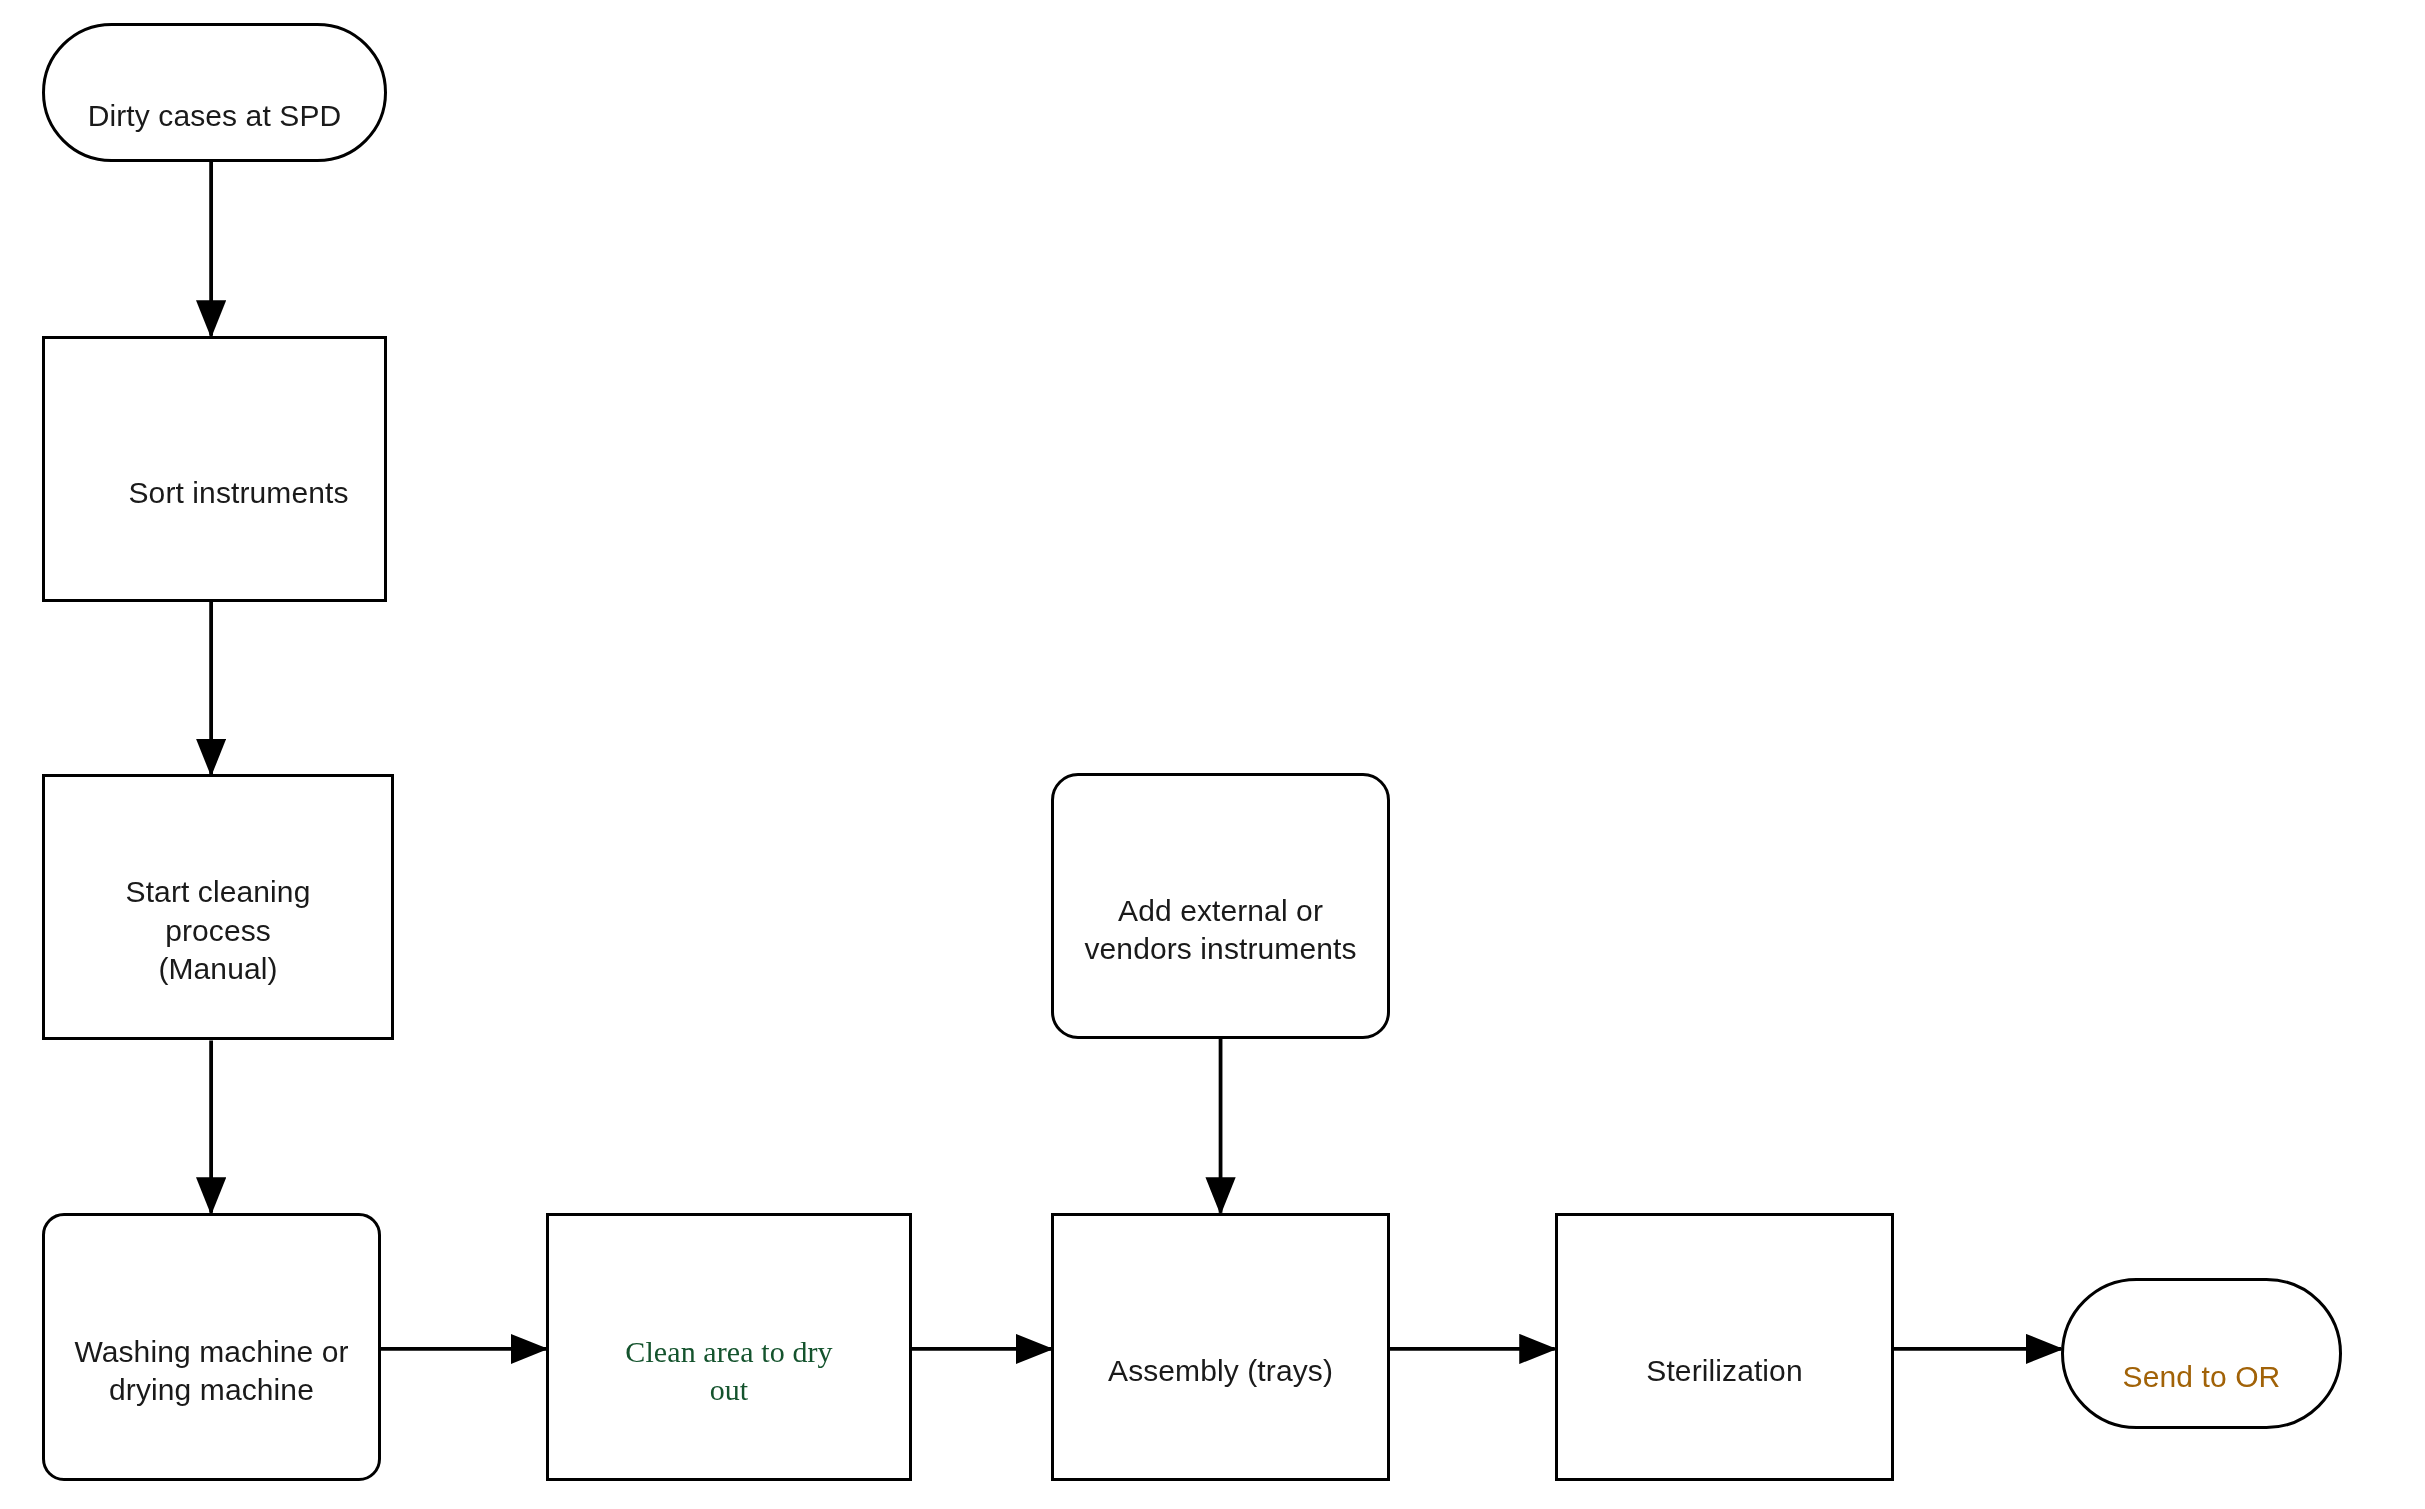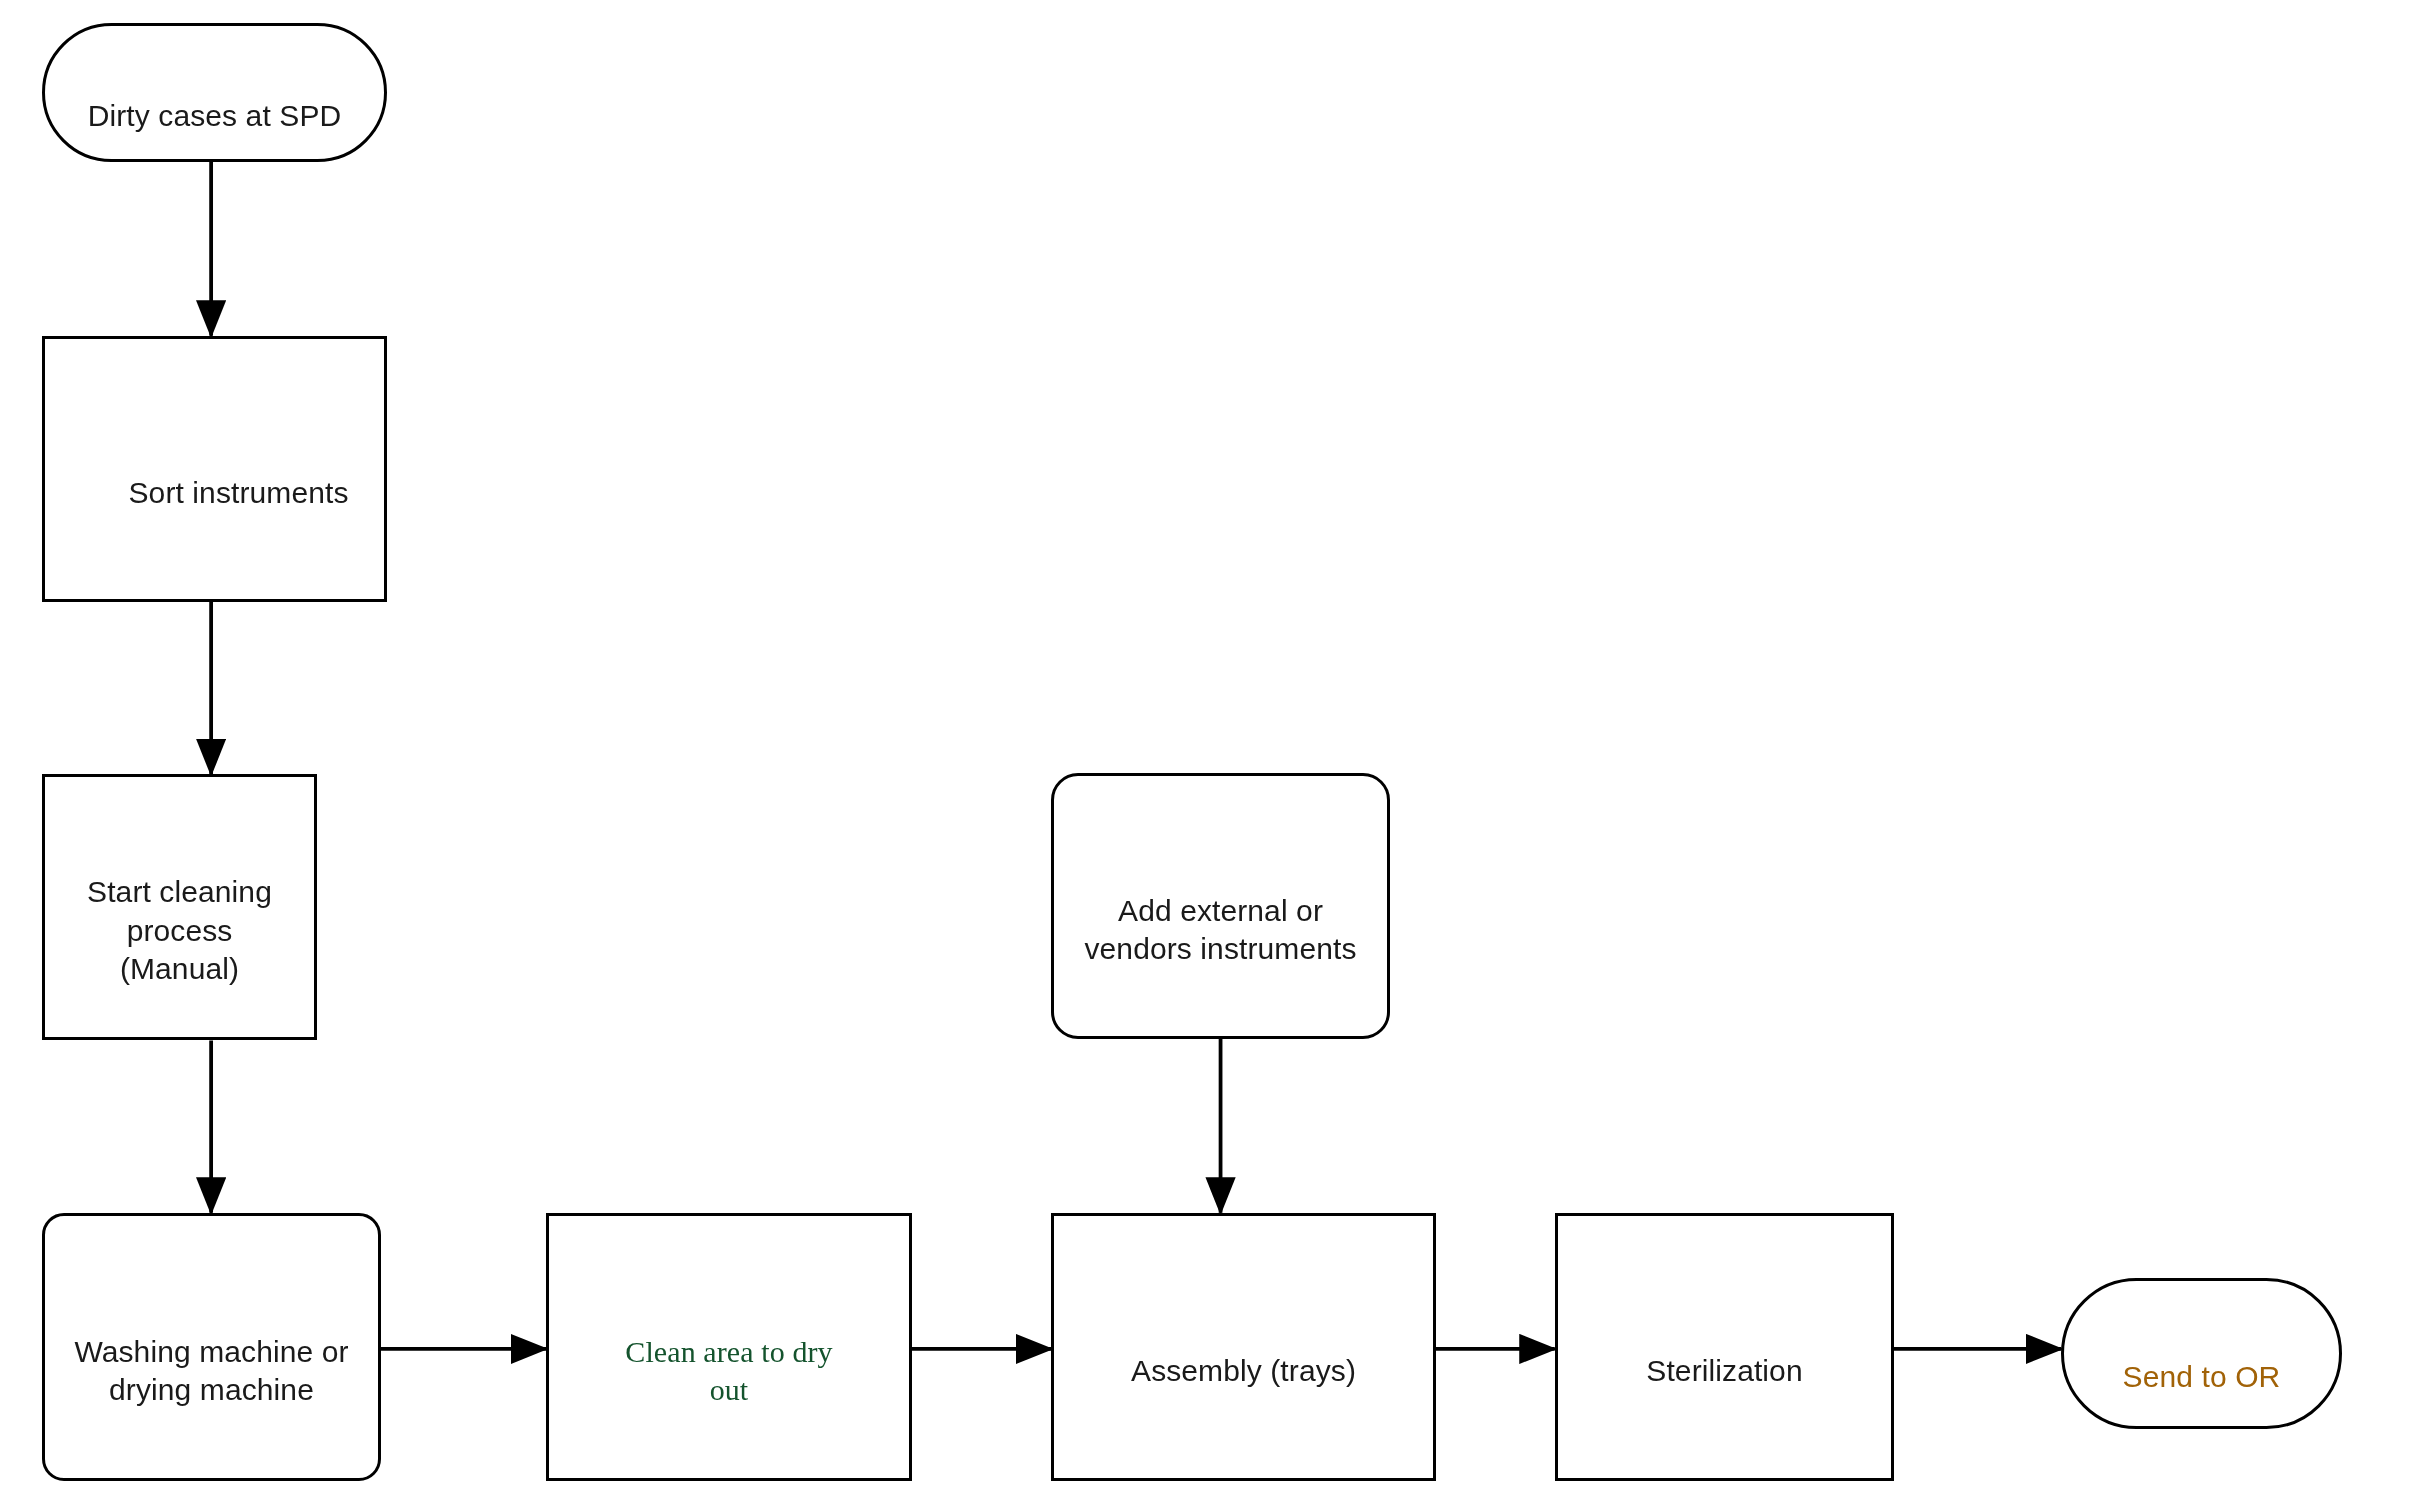--- a/index.html
+++ b/index.html
@@ -71,38 +71,38 @@
       </g>
   </svg>
 
   <div id="node-layer">
       <div class="node terminator" style="left: 42px; top: 23px; width: 345px; height: 139px; border-color: rgb(0, 0, 0); color: rgb(26, 26, 26);">
         <span class="label">Dirty cases at SPD</span>
       </div>
       <div class="node" style="left: 42px; top: 336px; width: 345px; height: 266px; border-color: rgb(0, 0, 0); color: rgb(26, 26, 26); padding-left: 48px;">
         <span class="label">Sort instruments</span>
       </div>
-      <div class="node" style="left: 42px; top: 774px; width: 275px; height: 266px; border-color: rgb(0, 0, 0); color: rgb(26, 26, 26);">
+      <div class="node" style="left: 42px; top: 774px; width: 352px; height: 266px; border-color: rgb(0, 0, 0); color: rgb(26, 26, 26);">
         <span class="label">Start cleaning
 process
 (Manual)</span>
       </div>
       <div class="node" style="left: 42px; top: 1213px; width: 339px; height: 268px; border-color: rgb(0, 0, 0); color: rgb(26, 26, 26); border-radius: 22px;">
         <span class="label">Washing machine or
 drying machine</span>
       </div>
       <div class="node" style="left: 546px; top: 1213px; width: 366px; height: 268px; border-color: rgb(0, 0, 0); color: #14532d; font-family: Liberation Serif, serif;">
         <span class="label">Clean area to dry
 out</span>
       </div>
       <div class="node" style="left: 1051px; top: 773px; width: 339px; height: 266px; border-color: rgb(0, 0, 0); color: rgb(26, 26, 26); border-radius: 27px;">
         <span class="label">Add external or
 vendors instruments</span>
       </div>
-      <div class="node" style="left: 1051px; top: 1213px; width: 385px; height: 268px; border-color: rgb(0, 0, 0); color: rgb(26, 26, 26);">
+      <div class="node" style="left: 1051px; top: 1213px; width: 339px; height: 268px; border-color: rgb(0, 0, 0); color: rgb(26, 26, 26);">
         <span class="label">Assembly (trays)</span>
       </div>
       <div class="node" style="left: 1555px; top: 1213px; width: 339px; height: 268px; border-color: rgb(0, 0, 0); color: rgb(26, 26, 26);">
         <span class="label">Sterilization</span>
       </div>
       <div class="node terminator" style="left: 2061px; top: 1278px; width: 281px; height: 151px; border-color: rgb(0, 0, 0); color: #a16207;">
         <span class="label">Send to OR</span>
       </div>
     </div>
 

